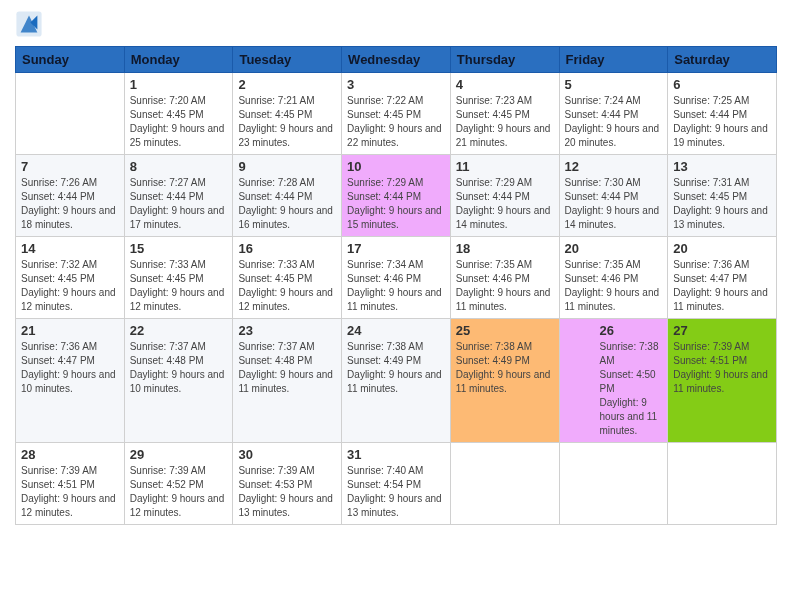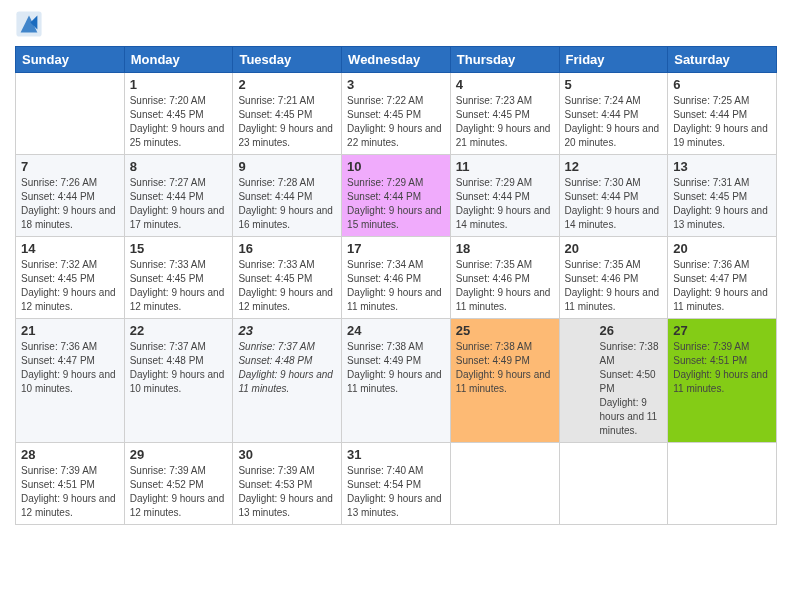--- a/index.html
+++ b/index.html
@@ -56,21 +56,21 @@
       font-size: 14px;
       color: #555;
     }
     .calendar {
       width: 100%;
       border-collapse: collapse;
       border: 1px solid #ccc;
     }
     .calendar th {
       background-color: #2a6fc0;
-      color: #ffffff;
+      color: #0f172a;
       text-align: left;
       padding: 5px 6px;
       font-size: 13px;
       font-weight: bold;
       border: 1px solid #1a5aaa;
     }
     .calendar td {
       vertical-align: top;
       padding: 4px 5px;
       border: 1px solid #d0d0d0;
@@ -220,33 +220,33 @@
         </tr>
         <tr>
           <td style="background-color: rgb(245, 247, 250);">
             <div class="day-number">21</div>
             <div class="day-info">Sunrise: 7:36 AM<br>Sunset: 4:47 PM<br>Daylight: 9 hours and 10 minutes.</div>
           </td>
           <td style="background-color: rgb(245, 247, 250);">
             <div class="day-number">22</div>
             <div class="day-info">Sunrise: 7:37 AM<br>Sunset: 4:48 PM<br>Daylight: 9 hours and 10 minutes.</div>
           </td>
-          <td style="background-color: rgb(245, 247, 250); font-style: italic;">
+          <td style="background-color: rgb(245, 247, 250);">
             <div class="day-number">23</div>
             <div class="day-info">Sunrise: 7:37 AM<br>Sunset: 4:48 PM<br>Daylight: 9 hours and 11 minutes.</div>
           </td>
           <td style="background-color: rgb(245, 247, 250);">
             <div class="day-number">24</div>
             <div class="day-info">Sunrise: 7:38 AM<br>Sunset: 4:49 PM<br>Daylight: 9 hours and 11 minutes.</div>
           </td>
           <td style="background-color: #fdba74;">
             <div class="day-number">25</div>
             <div class="day-info">Sunrise: 7:38 AM<br>Sunset: 4:49 PM<br>Daylight: 9 hours and 11 minutes.</div>
           </td>
-          <td style="background-color: #e5e5e5; padding-left: 40px;">
+          <td style="background-color: #f0abfc; padding-left: 40px;">
             <div class="day-number">26</div>
             <div class="day-info">Sunrise: 7:38 AM<br>Sunset: 4:50 PM<br>Daylight: 9 hours and 11 minutes.</div>
           </td>
           <td style="background-color: #84cc16;">
             <div class="day-number">27</div>
             <div class="day-info">Sunrise: 7:39 AM<br>Sunset: 4:51 PM<br>Daylight: 9 hours and 11 minutes.</div>
           </td>
         </tr>
         <tr>
           <td>

